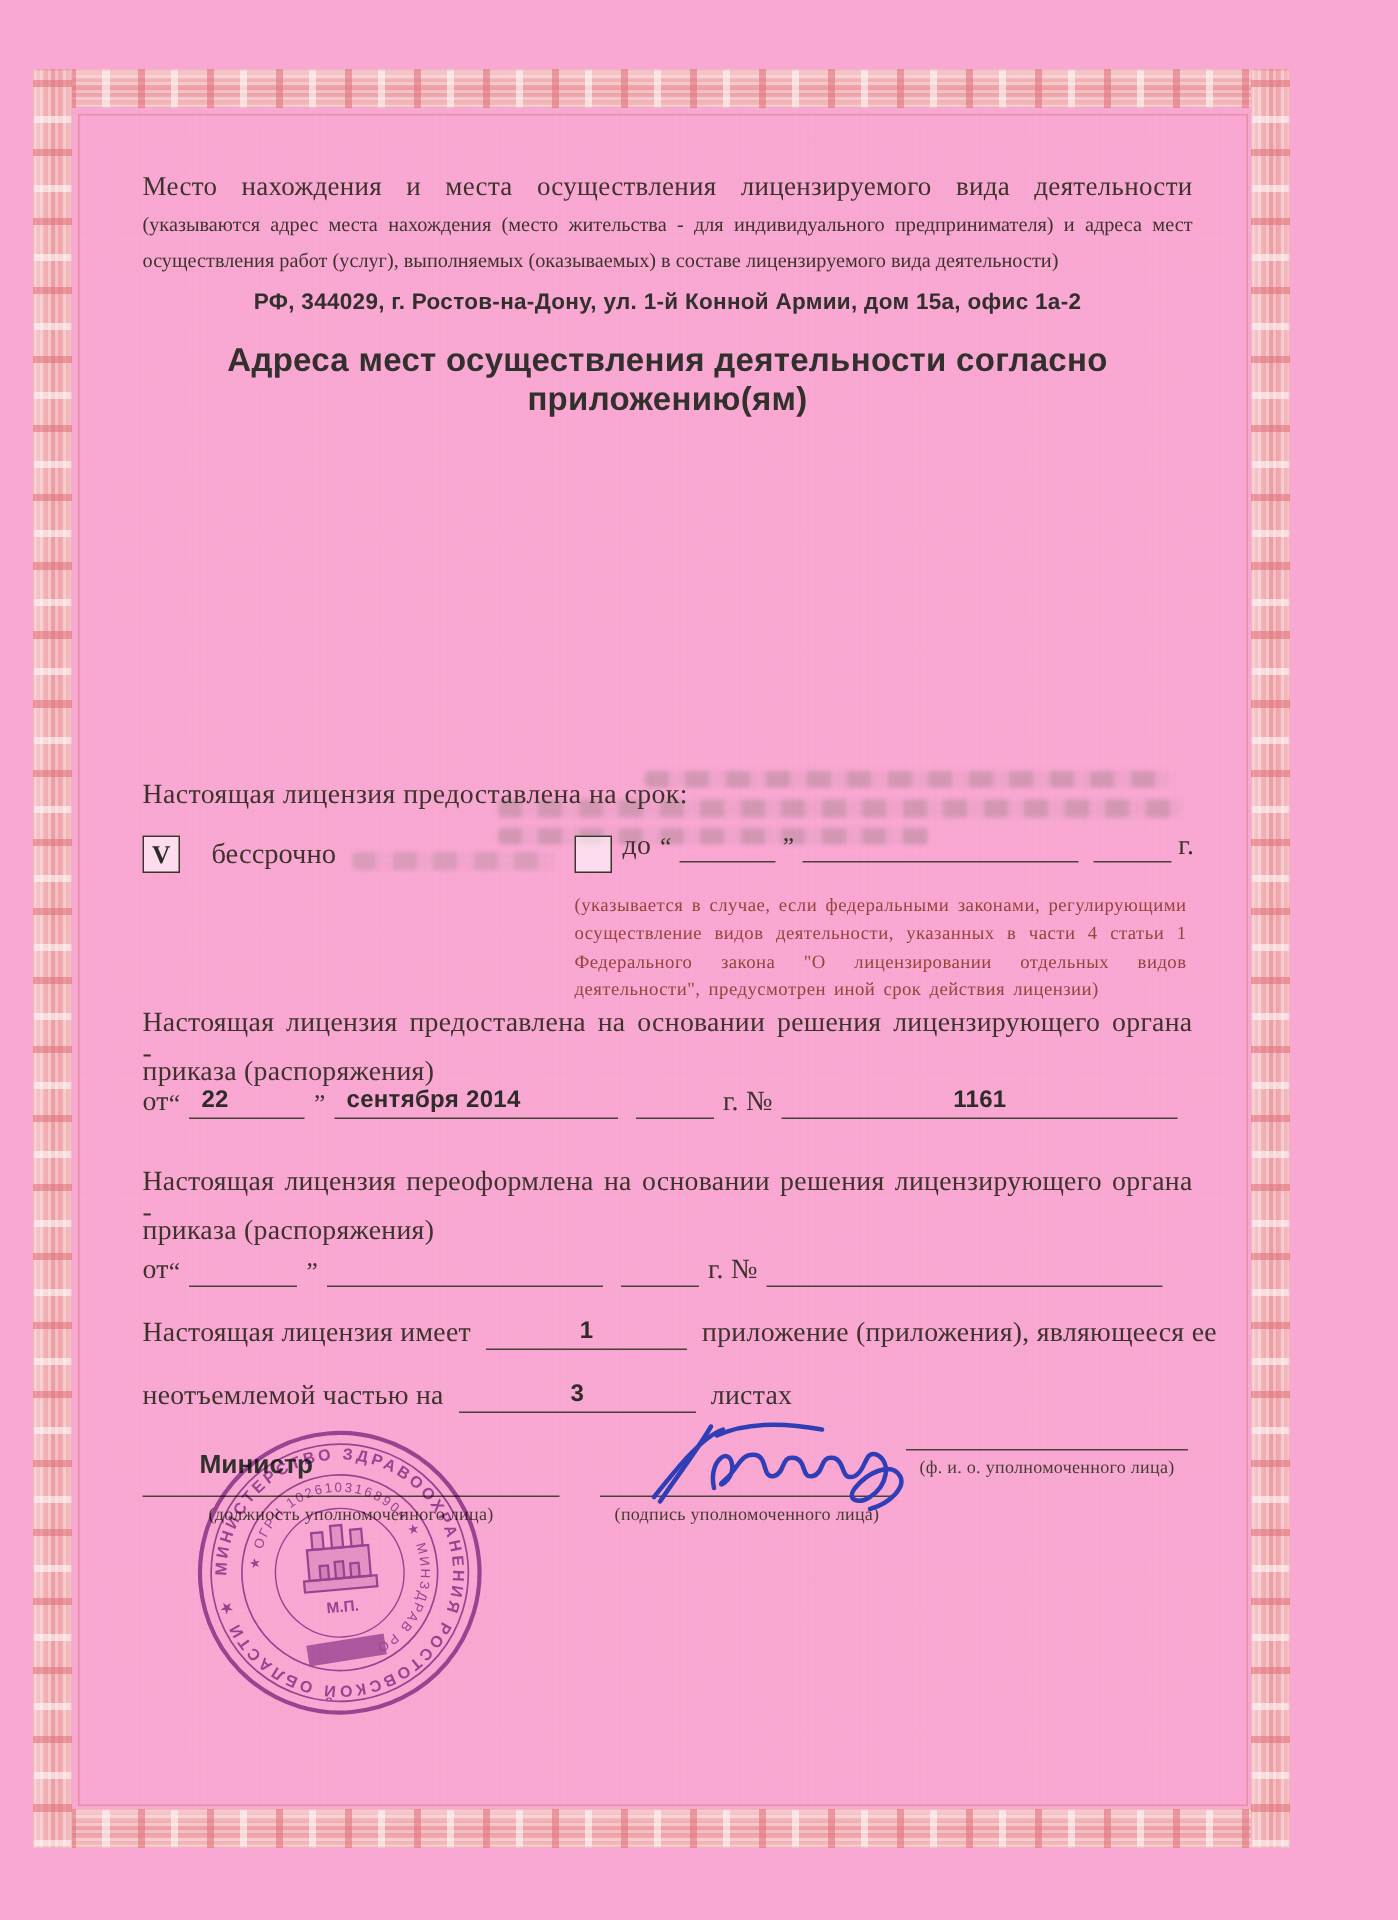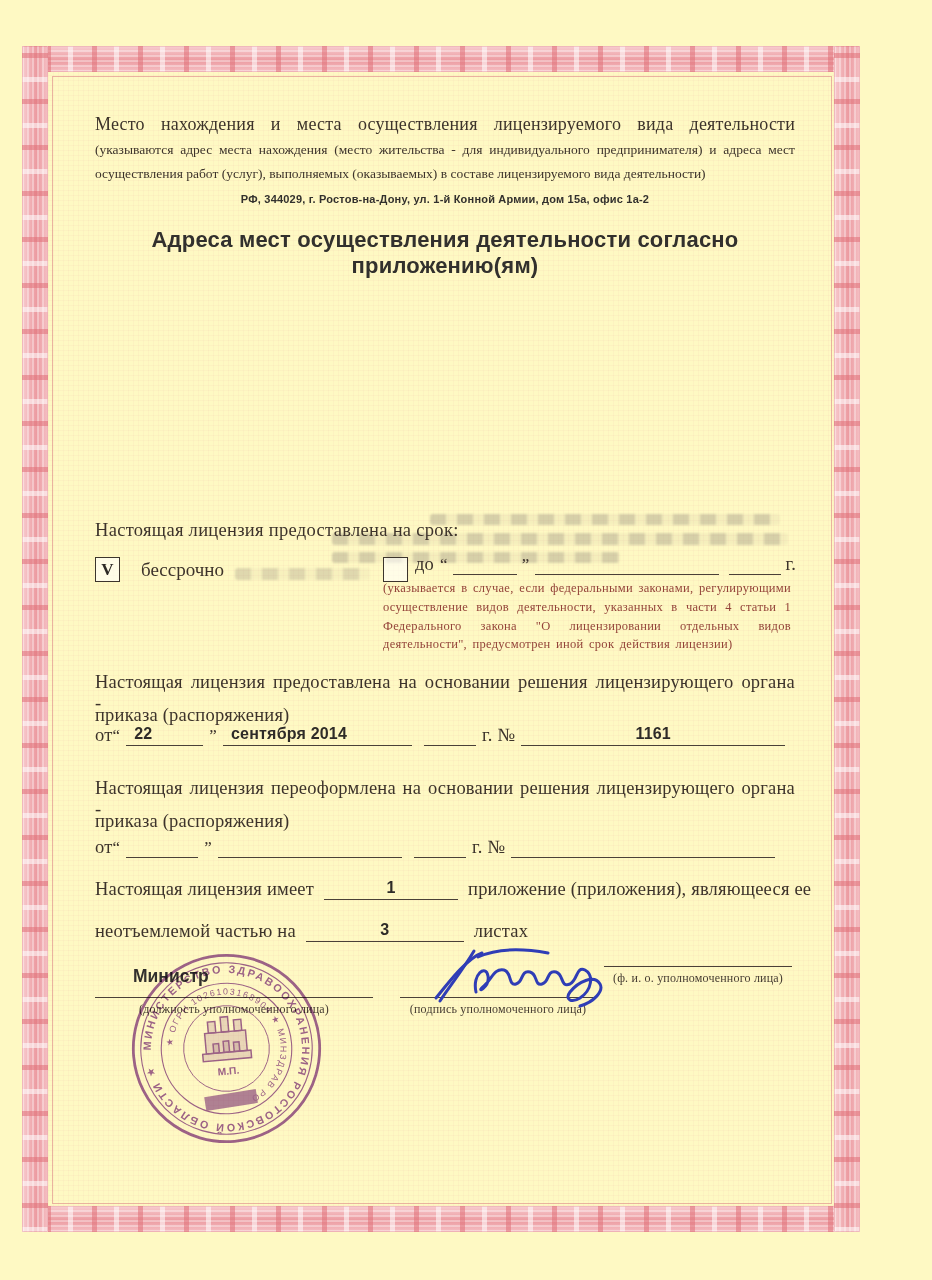--- a/index.html
+++ b/index.html
@@ -1,17 +1,17 @@
 <!DOCTYPE html>
 <html lang="ru"><head>
 <meta charset="utf-8">
 <style>
   html,body{margin:0;padding:0;background:#ffffff;}
   .paper{
-    position:relative;width:932px;height:1280px;background:#fef9c3;
+    position:relative;width:932px;height:1280px;background:#f9a8d4;
     font-family:"Liberation Serif","DejaVu Serif",serif;color:#3d332b;overflow:hidden;
   }
   
   .band{position:absolute;box-shadow:inset 0 0 0 1px rgba(214,100,110,.30);}
   .band.h{
     background:
       repeating-linear-gradient(90deg, rgba(255,255,255,.55) 0 5px, rgba(255,255,255,0) 5px 24px, rgba(224,110,118,.55) 24px 29px, rgba(255,255,255,0) 29px 46px),
       repeating-linear-gradient(0deg, rgba(255,255,255,.35) 0 2px, rgba(255,255,255,0) 2px 5px),
       linear-gradient(180deg,#f8cdd0,#ec9ba1 55%,#f5c0c4);
   }
@@ -30,36 +30,36 @@
     position:absolute;left:48px;top:72px;width:786px;height:1134px;
     background:
       repeating-linear-gradient(0deg, rgba(233,150,156,.07) 0 1px, rgba(0,0,0,0) 1px 5px),
       repeating-linear-gradient(90deg, rgba(233,150,156,.07) 0 1px, rgba(0,0,0,0) 1px 5px);
   }
   
   .abs{position:absolute;}
   .sans-b{font-family:"Liberation Sans","DejaVu Sans",sans-serif;font-weight:700;color:#32302d;}
   .loc{left:95px;top:113px;width:700px;font-size:18px;line-height:1.32;text-align:justify;letter-spacing:.2px;}
   .loc .note{font-size:13.5px;letter-spacing:0;}
-  .addr{left:95px;top:193px;width:700px;text-align:center;font-size:11px;letter-spacing:.2px;}
+  .addr{left:95px;top:193px;width:700px;text-align:center;font-size:15px;letter-spacing:.2px;}
   .addr2{left:95px;top:227px;width:700px;text-align:center;font-size:22px;letter-spacing:.2px;}
   .term-label{left:95px;top:520px;font-size:18.5px;letter-spacing:.3px;}
   .checkbox{position:absolute;width:23px;height:23px;border:1.6px solid #3c342c;background:rgba(255,255,255,.6);
     display:flex;align-items:center;justify-content:center;font-weight:700;font-size:17px;color:#2e2a26;}
   .cb1{left:95px;top:557px;}
   .cb2{left:383px;top:557px;}
   .perp{left:141px;top:559px;font-size:19px;}
   .fieldrow{display:flex;align-items:flex-end;font-size:18.5px;letter-spacing:.2px;}
   .u{display:inline-block;border-bottom:1.5px solid #4a4038;text-align:center;padding:0 3px 2px;
      font-family:"Liberation Sans","DejaVu Sans",sans-serif;font-weight:700;font-size:16px;color:#2e2b28;line-height:1.15;}
   .u.left{text-align:left;padding-left:8px;}
   .q{align-self:flex-start;padding-top:2px;font-size:17px;}
   .until-row{left:415px;top:553px;}
   .until-row .u{margin:0 5px;}
-  .term-note{left:383px;top:579px;width:408px;font-size:12.5px;line-height:1.5;color:#94443a;text-align:justify;letter-spacing:.3px;word-spacing:2px;}
+  .term-note{left:383px;top:594px;width:408px;font-size:12.5px;line-height:1.5;color:#94443a;text-align:justify;letter-spacing:.3px;word-spacing:2px;}
   .p-just{width:700px;font-size:18.5px;letter-spacing:.2px;text-align:justify;text-align-last:justify;word-spacing:2px;}
   .p-norm{width:700px;font-size:18.5px;letter-spacing:.2px;}
   .g1{left:95px;top:672px;} .g2{left:95px;top:705px;}
   .gdate{left:95px;top:724px;} .gdate .u{margin:0 6px;}
   .r1{left:95px;top:778px;} .r2{left:95px;top:811px;}
   .rdate{left:95px;top:836px;} .rdate .u{margin:0 6px;}
   .annex1{left:95px;top:879px;} .annex2{left:95px;top:921px;}
   .annex1 .u,.annex2 .u{margin:0 10px;}
   .gap6{display:inline-block;width:6px;}
   

